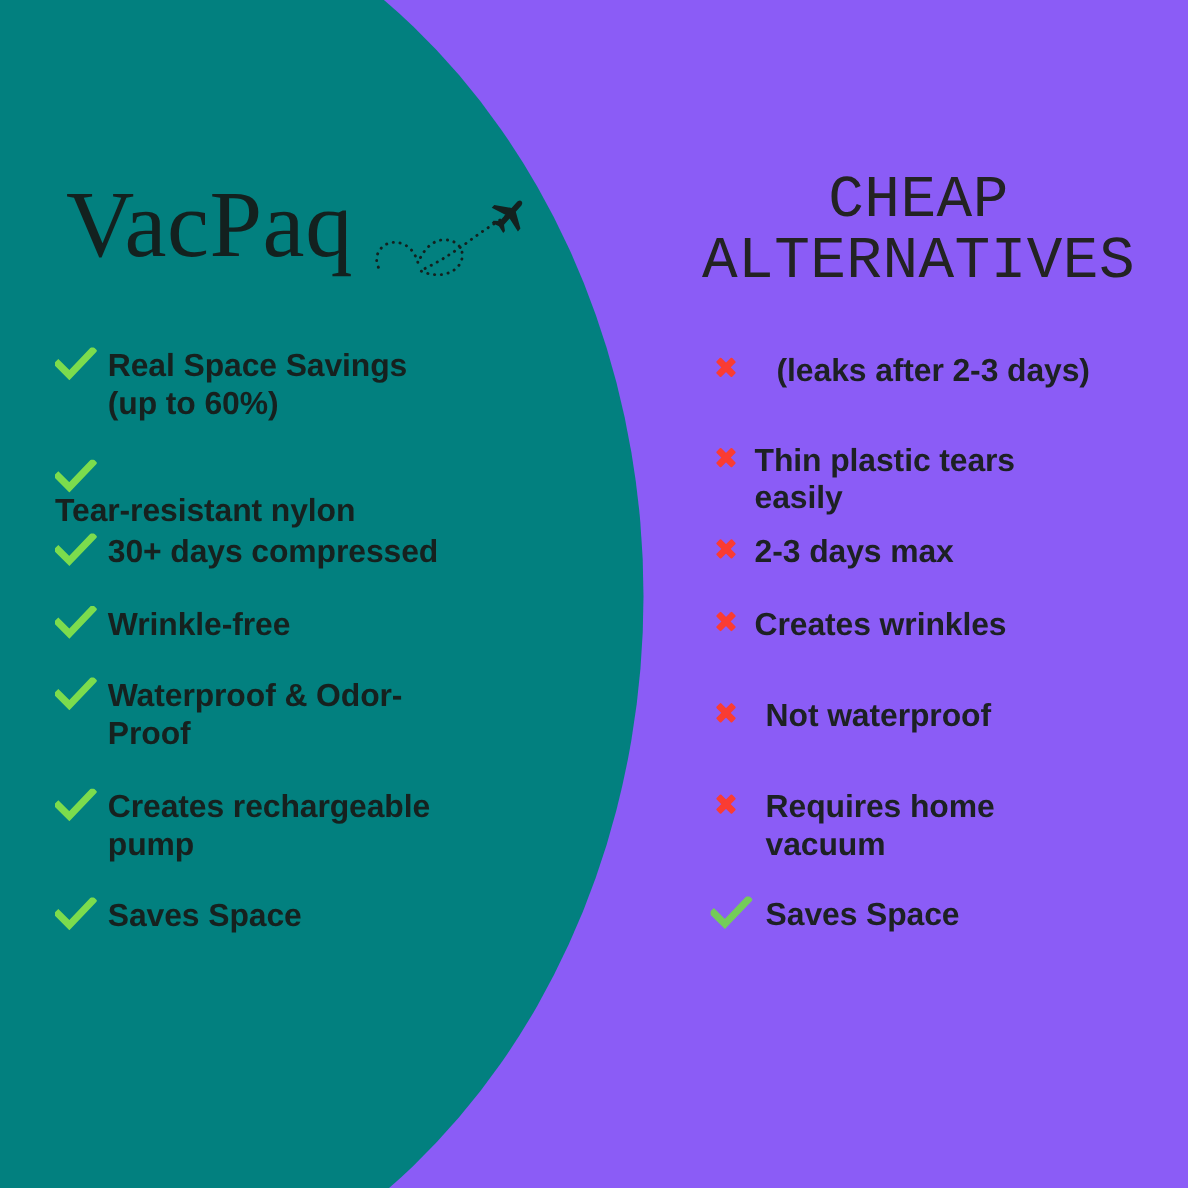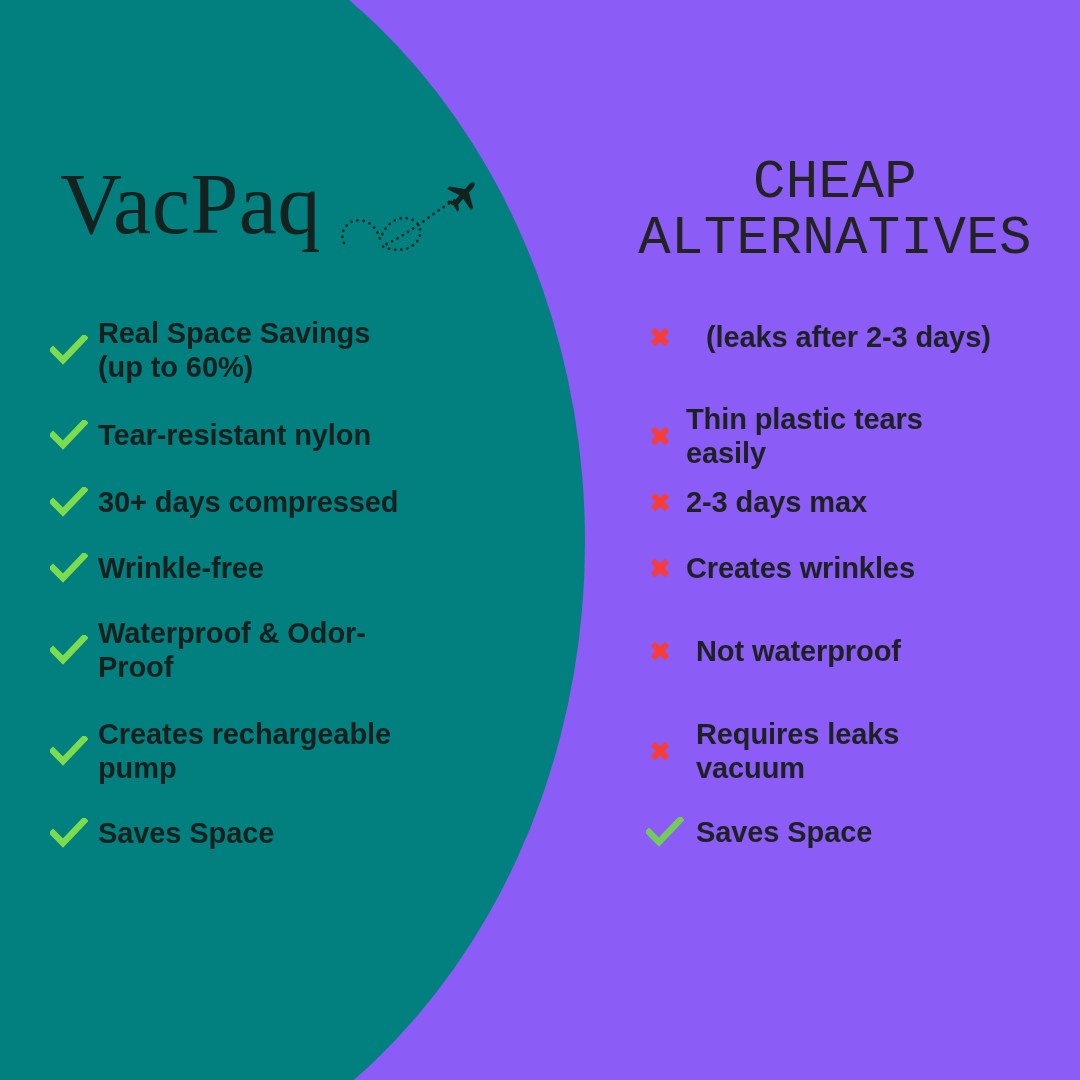--- a/index.html
+++ b/index.html
@@ -87,21 +87,21 @@
     left: 0;
     top: 0;
     width: 100%;
     list-style: none;
     margin: 0;
     padding: 0;
   }
   .feature-row {
     position: absolute;
     display: flex;
-    align-items: center;
+    align-items: flex-start;
   }
   .marker {
     flex: 0 0 auto;
     width: 40px;
     text-align: left;
     line-height: 1;
   }
   .marker svg { display: block; }
   .row-label {
     font-family: "Liberation Sans", sans-serif;
@@ -144,21 +144,21 @@
     <ul class="feature-list" id="left-feature-list">
       <li class="feature-row" style="top: 316px; left: 50px;">
         <span class="marker" style="width: 48px;">
           <svg width="38" height="30" viewBox="0 0 38 30">
               <path d="M3,15 L13,25 L34,3" fill="none" stroke="#7CDC4D" stroke-width="6.5" stroke-linecap="square" stroke-linejoin="miter"></path>
             </svg>
         </span>
         <span class="row-label">Real Space Savings
 (up to 60%)</span>
       </li>
-      <li class="feature-row" style="top: 418px; left: 50px;">
+      <li class="feature-row" style="top: 418px; left: 50px; flex-direction: column;">
         <span class="marker" style="width: 48px;">
           <svg width="38" height="30" viewBox="0 0 38 30">
               <path d="M3,15 L13,25 L34,3" fill="none" stroke="#7CDC4D" stroke-width="6.5" stroke-linecap="square" stroke-linejoin="miter"></path>
             </svg>
         </span>
         <span class="row-label">Tear-resistant nylon</span>
       </li>
       <li class="feature-row" style="top: 485px; left: 50px;">
         <span class="marker" style="width: 48px;">
           <svg width="38" height="30" viewBox="0 0 38 30">
@@ -270,21 +270,21 @@
       </li>
       <li class="feature-row" style="top: 717px; left: 56px;">
         <span class="marker" style="width: 50px;">
           <svg width="28" height="28" viewBox="0 0 28 28">
               <g fill="#FA3C32">
                 <rect x="4" y="11" width="20" height="6" rx="1" transform="rotate(45 14 14)"></rect>
                 <rect x="4" y="11" width="20" height="6" rx="1" transform="rotate(-45 14 14)"></rect>
               </g>
             </svg>
         </span>
-        <span class="row-label">Requires leaks
+        <span class="row-label">Requires home
 vacuum</span>
       </li>
       <li class="feature-row" style="top: 815px; left: 56px;">
         <span class="marker" style="width: 50px;">
           <svg width="38" height="30" viewBox="0 0 38 30">
               <path d="M3,15 L13,25 L34,3" fill="none" stroke="#74CC58" stroke-width="6.5" stroke-linecap="square" stroke-linejoin="miter"></path>
             </svg>
         </span>
         <span class="row-label">Saves Space</span>
       </li>

